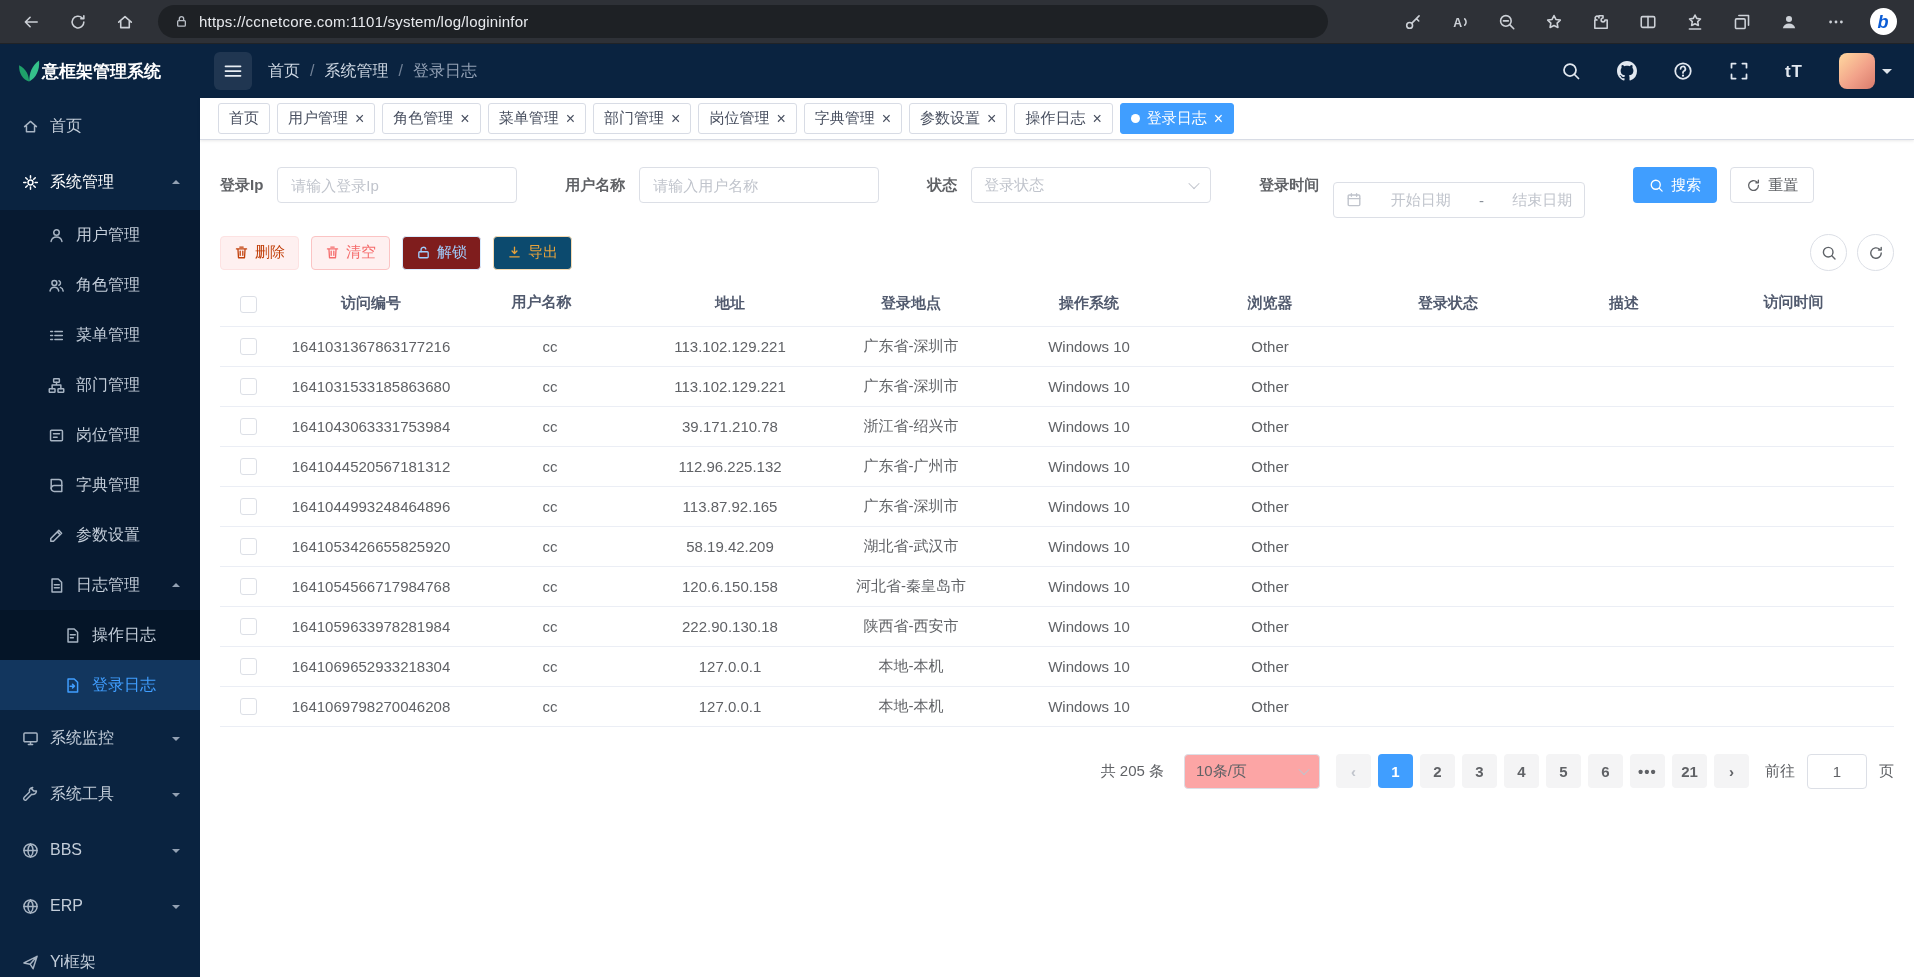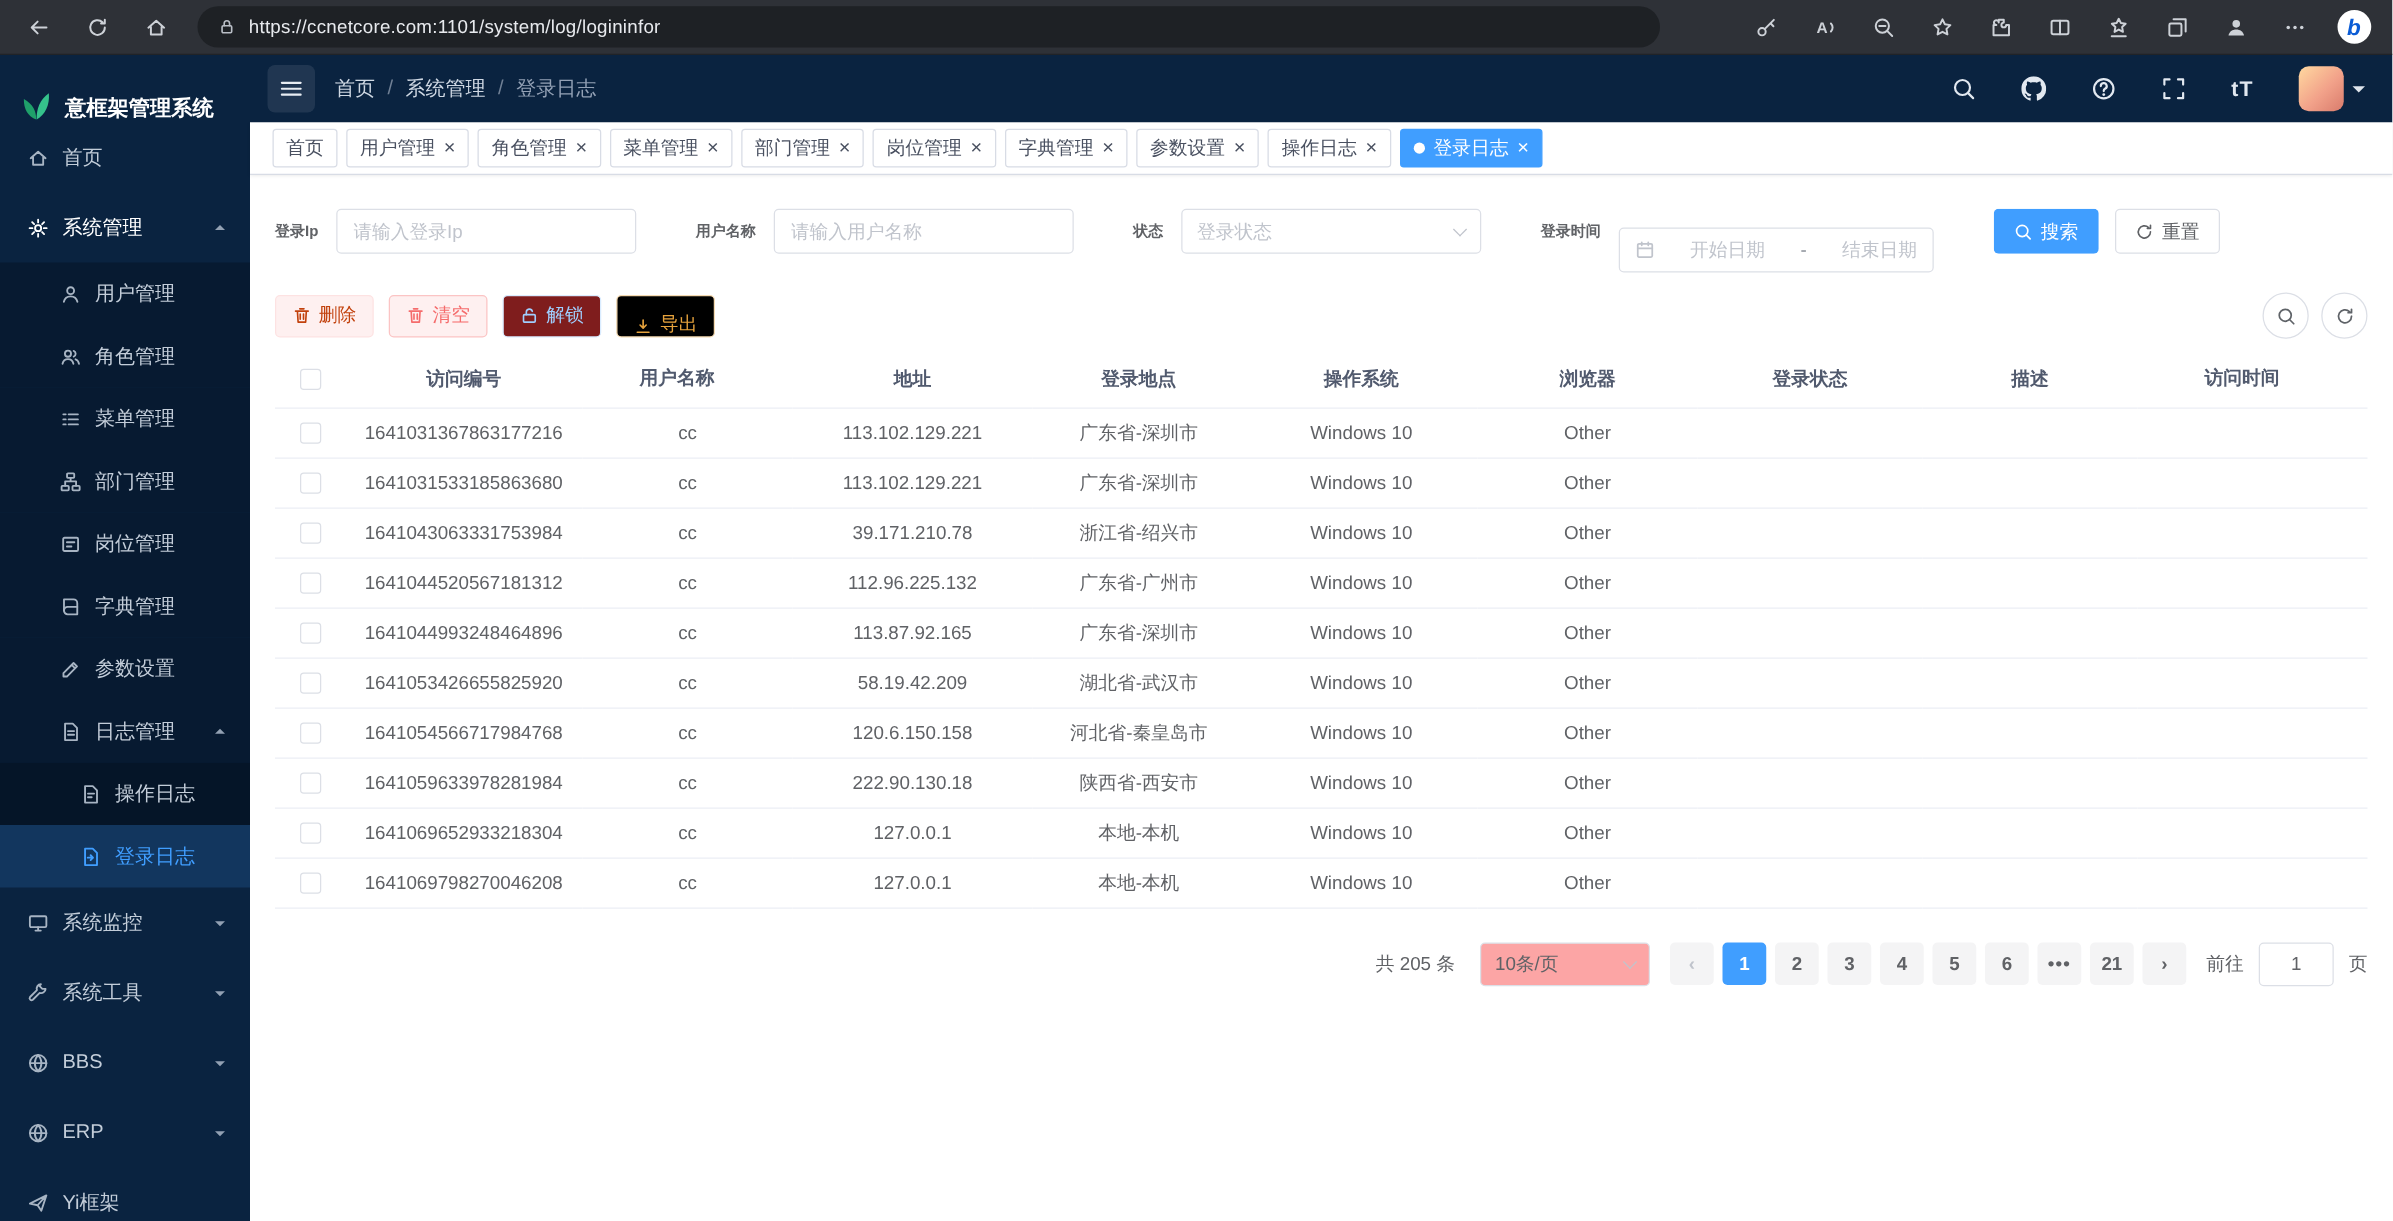--- a/index.html
+++ b/index.html
@@ -15,21 +15,21 @@
   .chrome-btn { width:42px; height:34px; border-radius:7px; display:flex; align-items:center; justify-content:center; font-size:18px; cursor:pointer; }
   .urlbar { width:1170px; height:33px; background:#1e2125; border-radius:17px; display:flex; align-items:center; padding:0 16px; gap:10px; margin:0 8px; cursor:text; }
   .urlbar .ic { font-size:15px; color:#b9bec6; }
   .url-text { color:#e8eaee; font-size:15px; letter-spacing:.2px; white-space:nowrap; }
   .ic-bing { width:27px; height:27px; background:#fff; border-radius:50%; color:#0b5cd5; font-weight:bold; font-style:italic; font-size:18px; }
   .ic-text { font-weight:bold; font-size:17px; letter-spacing:1px; }
 
   
   .app { display:flex; height:933px; }
   .sidebar { width:200px; background:#0a2340; overflow:hidden; flex-shrink:0; display:flex; flex-direction:column; }
-  .logo { height:54px; display:flex; align-items:flex-end; padding-left:16px; gap:10px; cursor:pointer; flex-shrink:0; }
+  .logo { height:54px; display:flex; align-items:center; padding-left:16px; gap:0; cursor:pointer; flex-shrink:0; }
   .logo .ic { font-size:26px; }
   .logo-title { color:#fff; font-size:17px; font-weight:bold; white-space:nowrap; }
   .menu { flex:1; }
   .menu-item { display:flex; align-items:center; color:#c3cdd9; cursor:pointer; font-size:16px; white-space:nowrap; }
   .menu-item .m-ic { margin-right:11px; font-size:17px; color:#a7b4c3; }
   .menu-item.lvl1 { height:56px; padding:0 20px 0 22px; }
   .menu-item.lvl2 { height:50px; padding:0 20px 0 48px; background:#071a31; }
   .menu-item.lvl3 { height:50px; padding:0 20px 0 64px; background:#051528; }
   .menu-item.trail { color:#fff; }
   .menu-item.trail .m-ic { color:#fff; }
@@ -56,21 +56,21 @@
   .tabbar { height:42px; background:#fff; border-bottom:1px solid #d8dce5; box-shadow:0 1px 3px rgba(0,0,0,.09); display:flex; align-items:center; padding:0 18px; gap:7px; flex-shrink:0; }
   .tab { height:31px; display:inline-flex; align-items:center; gap:7px; padding:0 10px; border:1px solid #d8dce5; border-radius:3px; background:#fff; color:#495060; font-size:15px; cursor:pointer; white-space:nowrap; }
   .tab .tab-close { font-size:16px; }
   .tab.active { background:#409eff; border-color:#409eff; color:#fff; }
   .tab .dot { width:9px; height:9px; border-radius:50%; background:#fff; }
 
   
   .content { flex:1; padding:12px 20px 0; overflow:hidden; }
   .filter { display:flex; align-items:center; flex-wrap:nowrap; }
   .f-group { display:flex; align-items:center; margin-right:48px; }
-  .f-label { font-weight:bold; color:#606266; font-size:12px; margin-right:14px; white-space:nowrap; }
+  .f-label { font-weight:bold; color:#606266; font-size:15px; margin-right:14px; white-space:nowrap; }
   .f-input { width:240px; height:36px; border:1px solid #dcdfe6; border-radius:4px; padding:0 13px; font-size:15px; color:#606266; outline:none; font-family:inherit; }
   .f-input::placeholder { color:#c0c4cc; }
   .f-select { width:240px; height:36px; border:1px solid #dcdfe6; border-radius:4px; padding:0 12px; display:flex; align-items:center; justify-content:space-between; cursor:pointer; background:#fff; }
   .f-placeholder { color:#c0c4cc; font-size:15px; }
   .chev { width:8px; height:8px; border-right:1.4px solid #c0c4cc; border-bottom:1.4px solid #c0c4cc; transform:rotate(45deg) translate(-1px,-1px); }
   .f-date { width:252px; height:36px; border:1px solid #dcdfe6; border-radius:4px; padding:0 12px; display:flex; align-items:center; justify-content:space-between; cursor:pointer; background:#fff;margin-top:30px; }
   .f-date .ic { color:#c0c4cc; font-size:16px; }
   .date-sep { color:#8a9099; }
   .f-actions { display:flex; align-items:center; gap:13px; }
   .btn { height:36px; border:1px solid transparent; border-radius:4px; padding:0 15px; font-size:15px; display:inline-flex; align-items:center; gap:7px; cursor:pointer; font-family:inherit; }
@@ -79,21 +79,21 @@
   .btn-default { background:#fff; border-color:#dcdfe6; color:#606266; }
 
   
   .toolbar { margin-top:16px; display:flex; align-items:center; }
   .tb-btn { height:34px; border-radius:4px; padding:0 13px; font-size:15px; display:inline-flex; align-items:center; gap:6px; margin-right:12px; cursor:pointer; border:1px solid transparent; font-family:inherit; }
   .tb-btn .ic { font-size:15px; }
   .tb-danger { background:#fef0f0; border-color:#fbc4c4; color:#f56c6c; }
   .tb-danger.disabled { border-color:#fde2e2; color:#c2410c; cursor:not-allowed; }
   .tb-primary { background:#7f1d1d; border-color:#b3d8ff; color:#409eff; }
   .tb-primary.disabled { border-color:#d9ecff; color:#a0cfff; cursor:not-allowed; }
-  .tb-warning { background:#000000; border-color:#f5dab1; color:#e6a23c;align-items:flex-end; }
+  .tb-warning { background:#0c4a6e; border-color:#f5dab1; color:#e6a23c; }
   .toolbar-right { margin-left:auto; display:flex; gap:10px; }
   .tb-mini { width:37px; height:37px; border-radius:50%; border:1px solid #dcdfe6; background:#fff; color:#5f6368; display:flex; align-items:center; justify-content:center; font-size:16px; cursor:pointer; }
 
   
   table.grid { width:100%; border-collapse:collapse; table-layout:fixed; margin-top:10px; }
   .grid th { height:45px; font-size:15px; font-weight:bold; color:#515a6e; border-bottom:1px solid #ebeef5; text-align:center; white-space:nowrap; }
   .grid td { height:40px; font-size:15px; color:#606266; border-bottom:1px solid #ebeef5; text-align:center; white-space:nowrap; overflow:hidden; text-overflow:ellipsis; }
   .cbx { width:17px; height:17px; border:1px solid #dcdfe6; border-radius:3px; background:#fff; display:inline-block; vertical-align:middle; cursor:pointer; }
   .sorts { display:inline-flex; flex-direction:column; margin-left:7px; vertical-align:middle; cursor:pointer; }
   .sorts i { display:block; width:0; height:0; border:5px solid transparent; }

